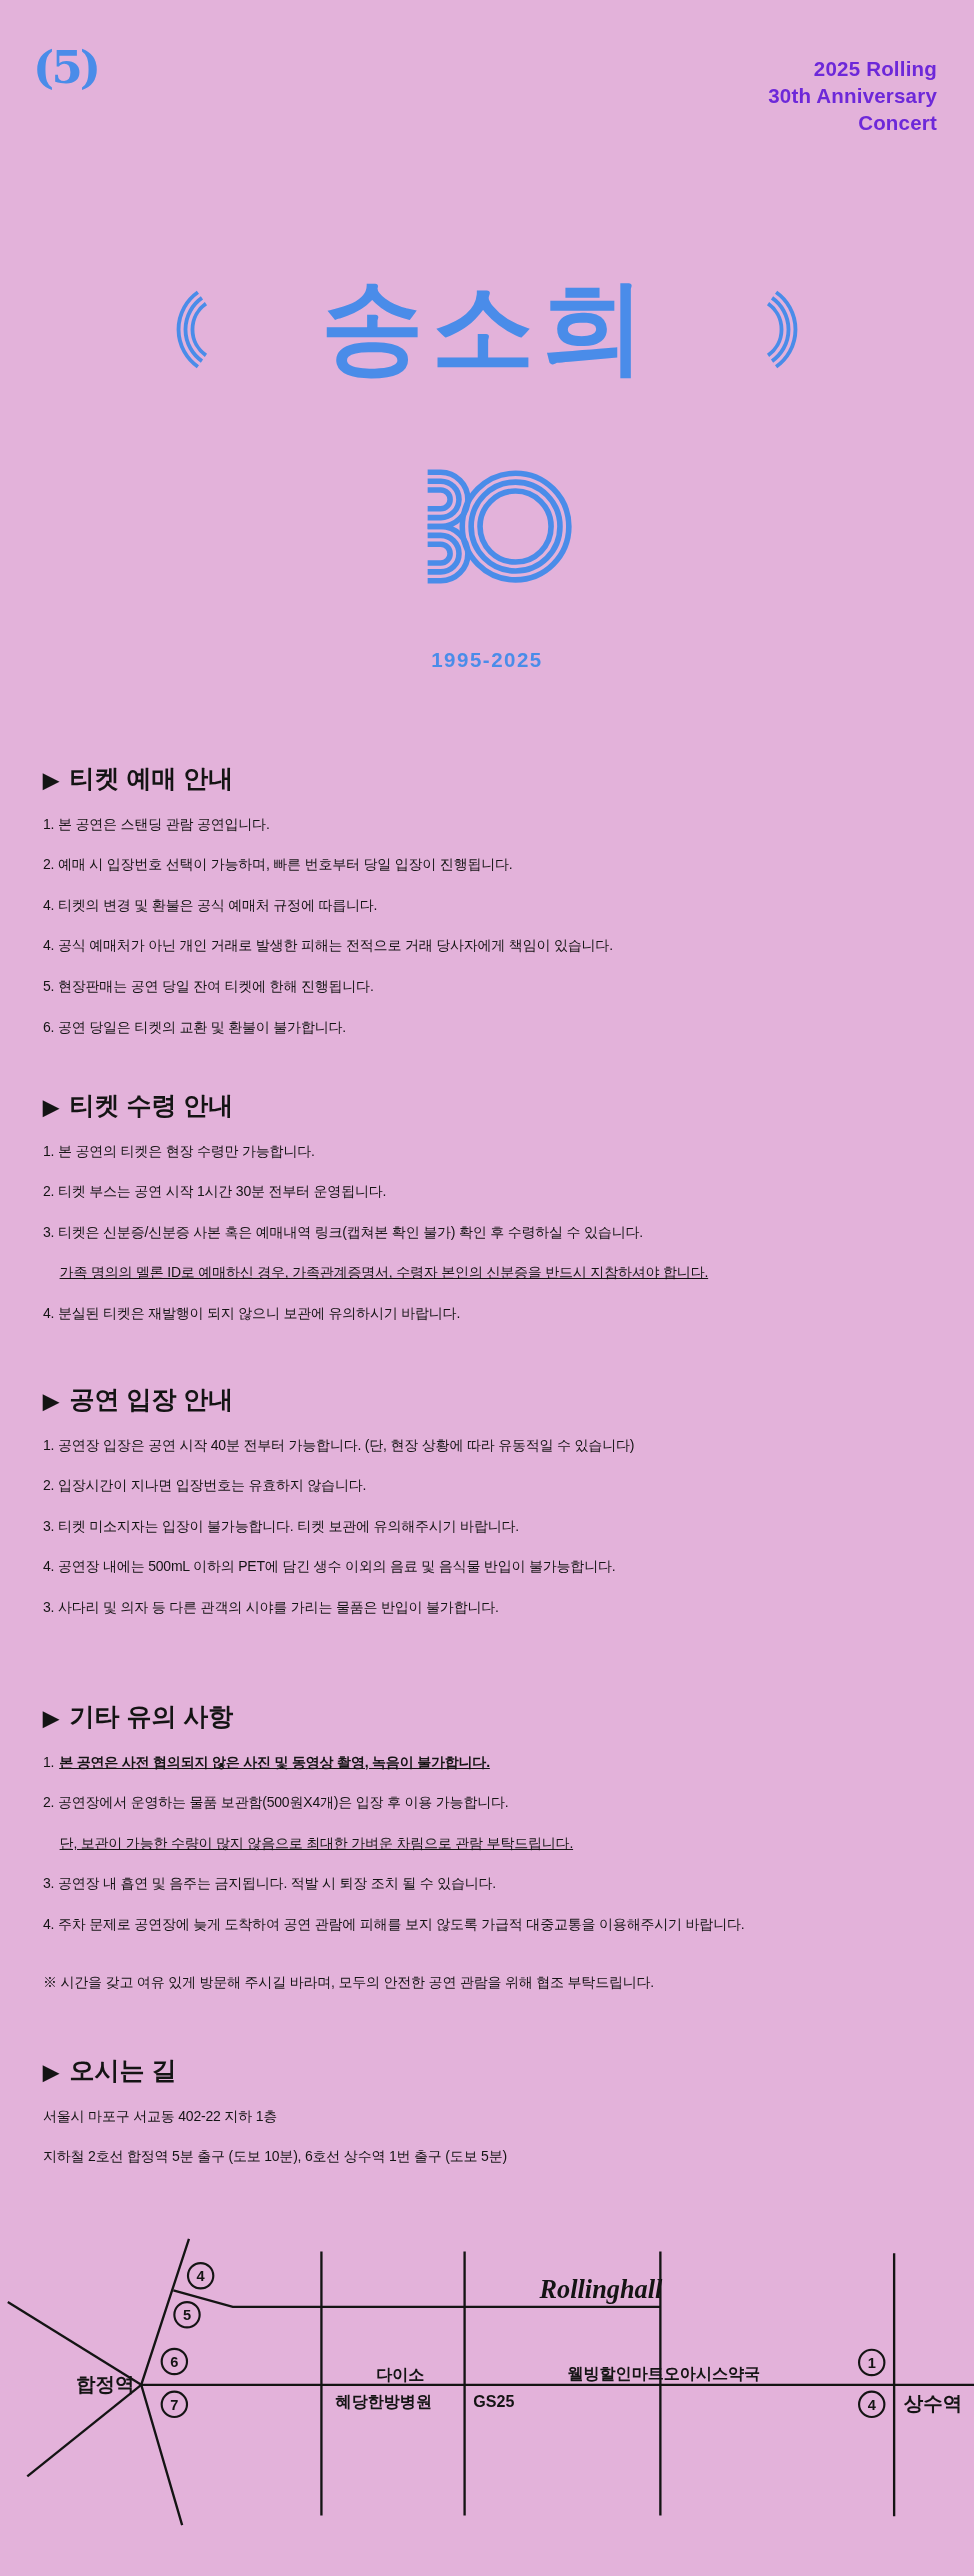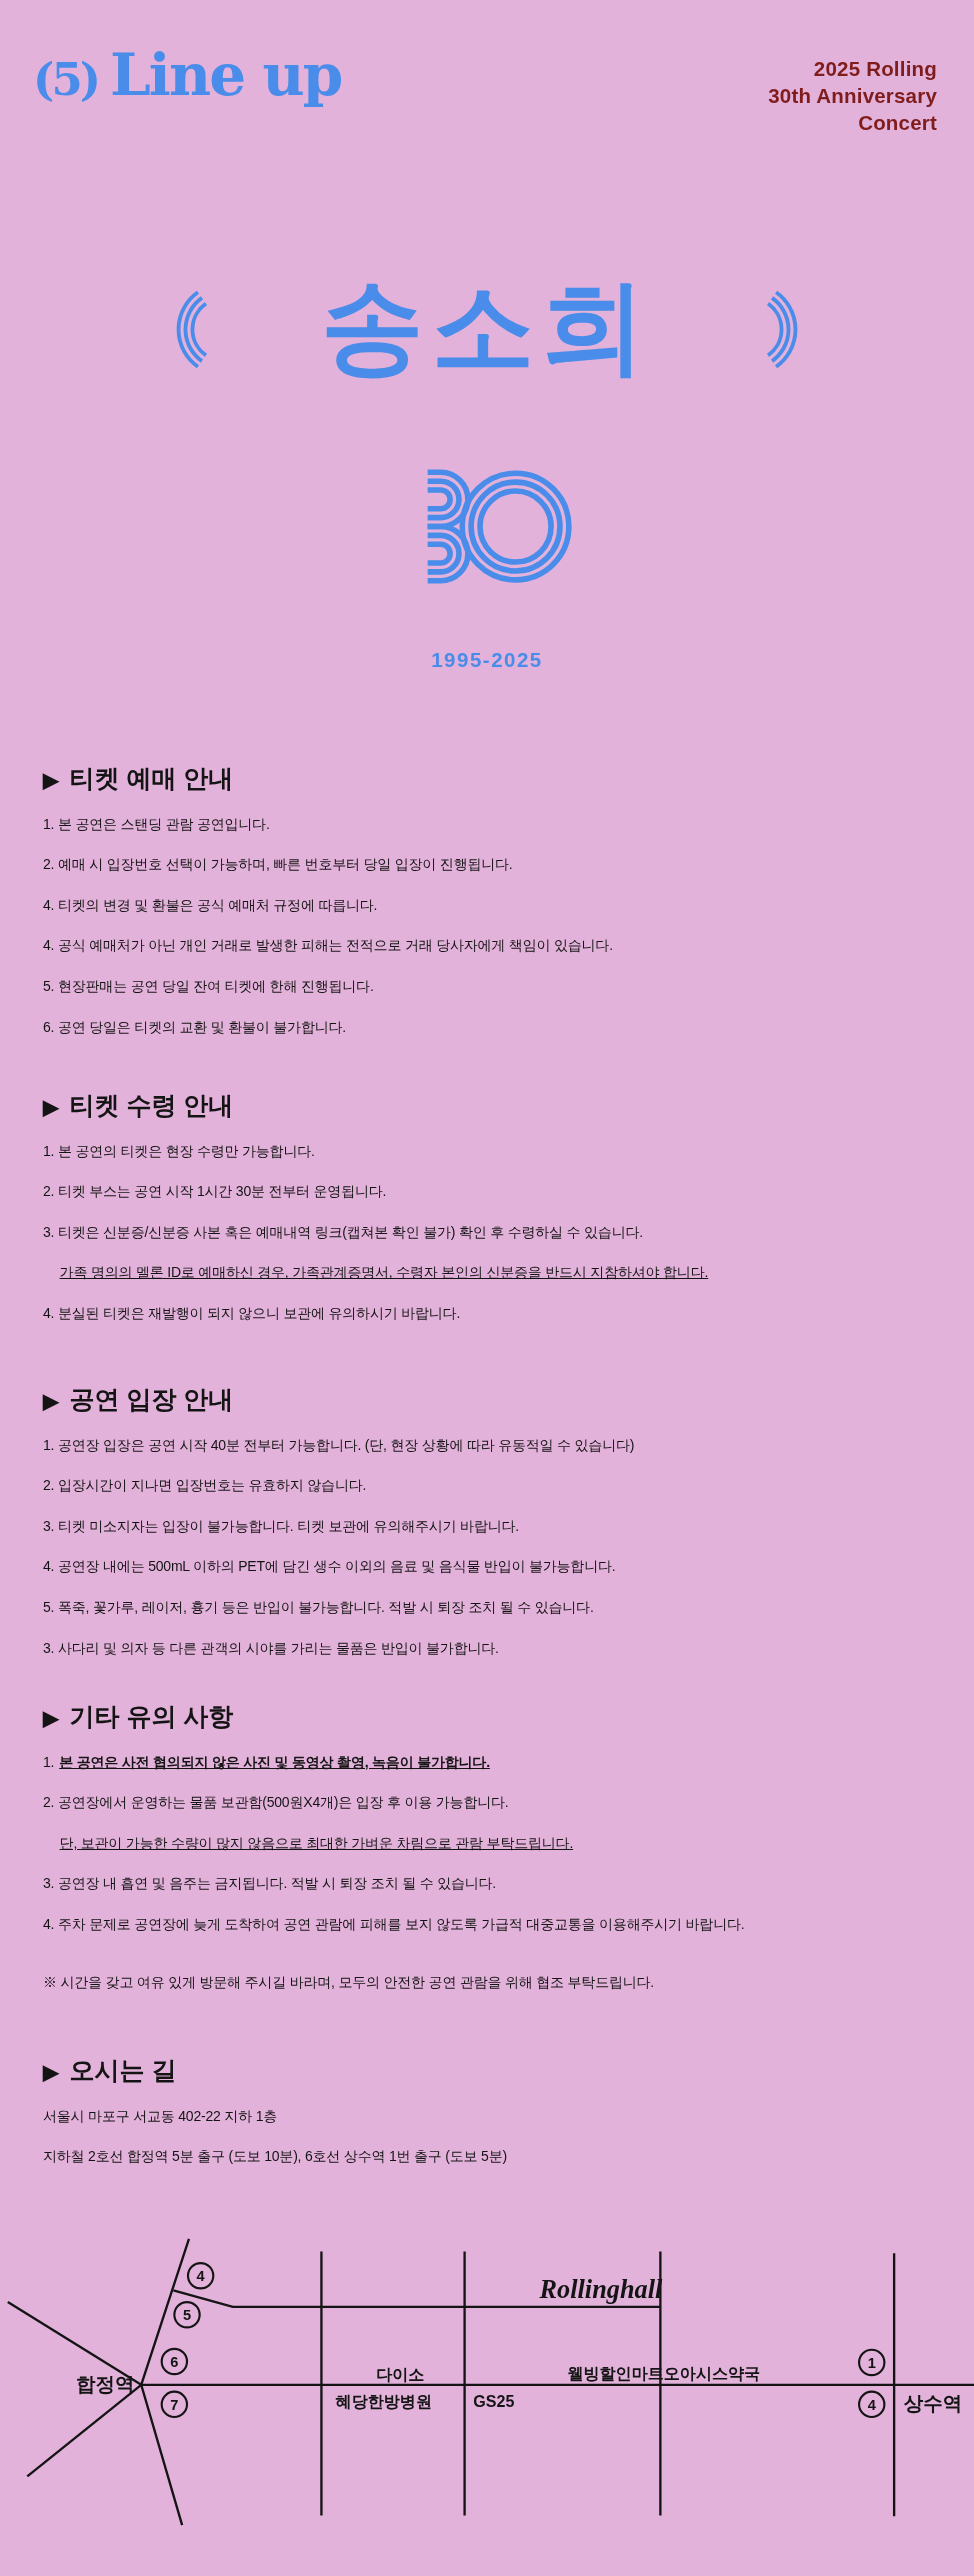--- a/index.html
+++ b/index.html
@@ -5,21 +5,21 @@
   html,body{margin:0;padding:0;background:#e3b2da;}
   .page{position:relative;width:974px;height:2576px;background:#e3b2da;overflow:hidden;
         font-family:"Liberation Sans",sans-serif;color:#141414;}
 
   
   .brand{position:absolute;left:33px;top:41px;color:#4a8ce9;
          font-family:"DejaVu Serif",serif;font-weight:700;display:flex;align-items:baseline;}
   .brand-num{font-size:45px;letter-spacing:-2.9px;}
   .brand-title{font-size:58px;margin-left:11.7px;letter-spacing:-1.9px;}
 
-  .event{position:absolute;right:37px;top:55px;text-align:right;color:#7f1d1d;
+  .event{position:absolute;right:37px;top:55px;text-align:right;color:#6d28d9;
          font-weight:700;font-size:20.5px;line-height:27px;letter-spacing:0.2px;}
 
   
   .artist-row{position:absolute;top:222px;left:0;width:974px;height:156px;
               display:flex;align-items:flex-end;justify-content:center;}
   .artist-name{font-size:103px;font-weight:800;color:#4a8ce9;letter-spacing:7.8px;line-height:1;}
   .paren-svg{width:70px;height:97px;}
   .paren-left{margin-right:90px;}
   .paren-right{margin-left:90px;}
 
@@ -48,21 +48,20 @@
   .map-station{font:700 20px "Liberation Sans",sans-serif;fill:#141414;}
   .map-venue{font:italic 700 27px "Liberation Serif",serif;fill:#141414;text-anchor:middle;}
 </style>
 </head>
 <body>
 
 <div class="page">
 
   <div class="brand">
     <span class="brand-num">(5)</span>
-    <span class="brand-title">Line up</span>
   </div>
 
   <div class="event">
     <div>2025 Rolling</div>
     <div>30th Anniversary</div>
     <div>Concert</div>
   </div>
 
   <div class="artist-row">
     <svg class="paren-svg paren-left" viewBox="0 0 100 110">
@@ -125,21 +124,20 @@
       </div>
       <div class="section" style="top: 1383px;">
         <div class="sec-header">
           <span class="tri">▶</span>
           <span>공연 입장 안내</span>
         </div>
         <div class="line">1. 공연장 입장은 공연 시작 40분 전부터 가능합니다. (단, 현장 상황에 따라 유동적일 수 있습니다)</div>
         <div class="line">2. 입장시간이 지나면 입장번호는 유효하지 않습니다.</div>
         <div class="line">3. 티켓 미소지자는 입장이 불가능합니다. 티켓 보관에 유의해주시기 바랍니다.</div>
         <div class="line">4. 공연장 내에는 500mL 이하의 PET에 담긴 생수 이외의 음료 및 음식물 반입이 불가능합니다.</div>
-        <div class="line">5. 폭죽, 꽃가루, 레이저, 흉기 등은 반입이 불가능합니다. 적발 시 퇴장 조치 될 수 있습니다.</div>
         <div class="line">3. 사다리 및 의자 등 다른 관객의 시야를 가리는 물품은 반입이 불가합니다.</div>
       </div>
       <div class="section" style="top: 1700px;">
         <div class="sec-header">
           <span class="tri">▶</span>
           <span>기타 유의 사항</span>
         </div>
         <div class="line"><span class="prefix">1.</span><span class="em">본 공연은 사전 협의되지 않은 사진 및 동영상 촬영, 녹음이 불가합니다.</span></div>
         <div class="line">2. 공연장에서 운영하는 물품 보관함(500원X4개)은 입장 후 이용 가능합니다.</div>
         <div class="line indent">단, 보관이 가능한 수량이 많지 않음으로 최대한 가벼운 차림으로 관람 부탁드립니다.</div>

